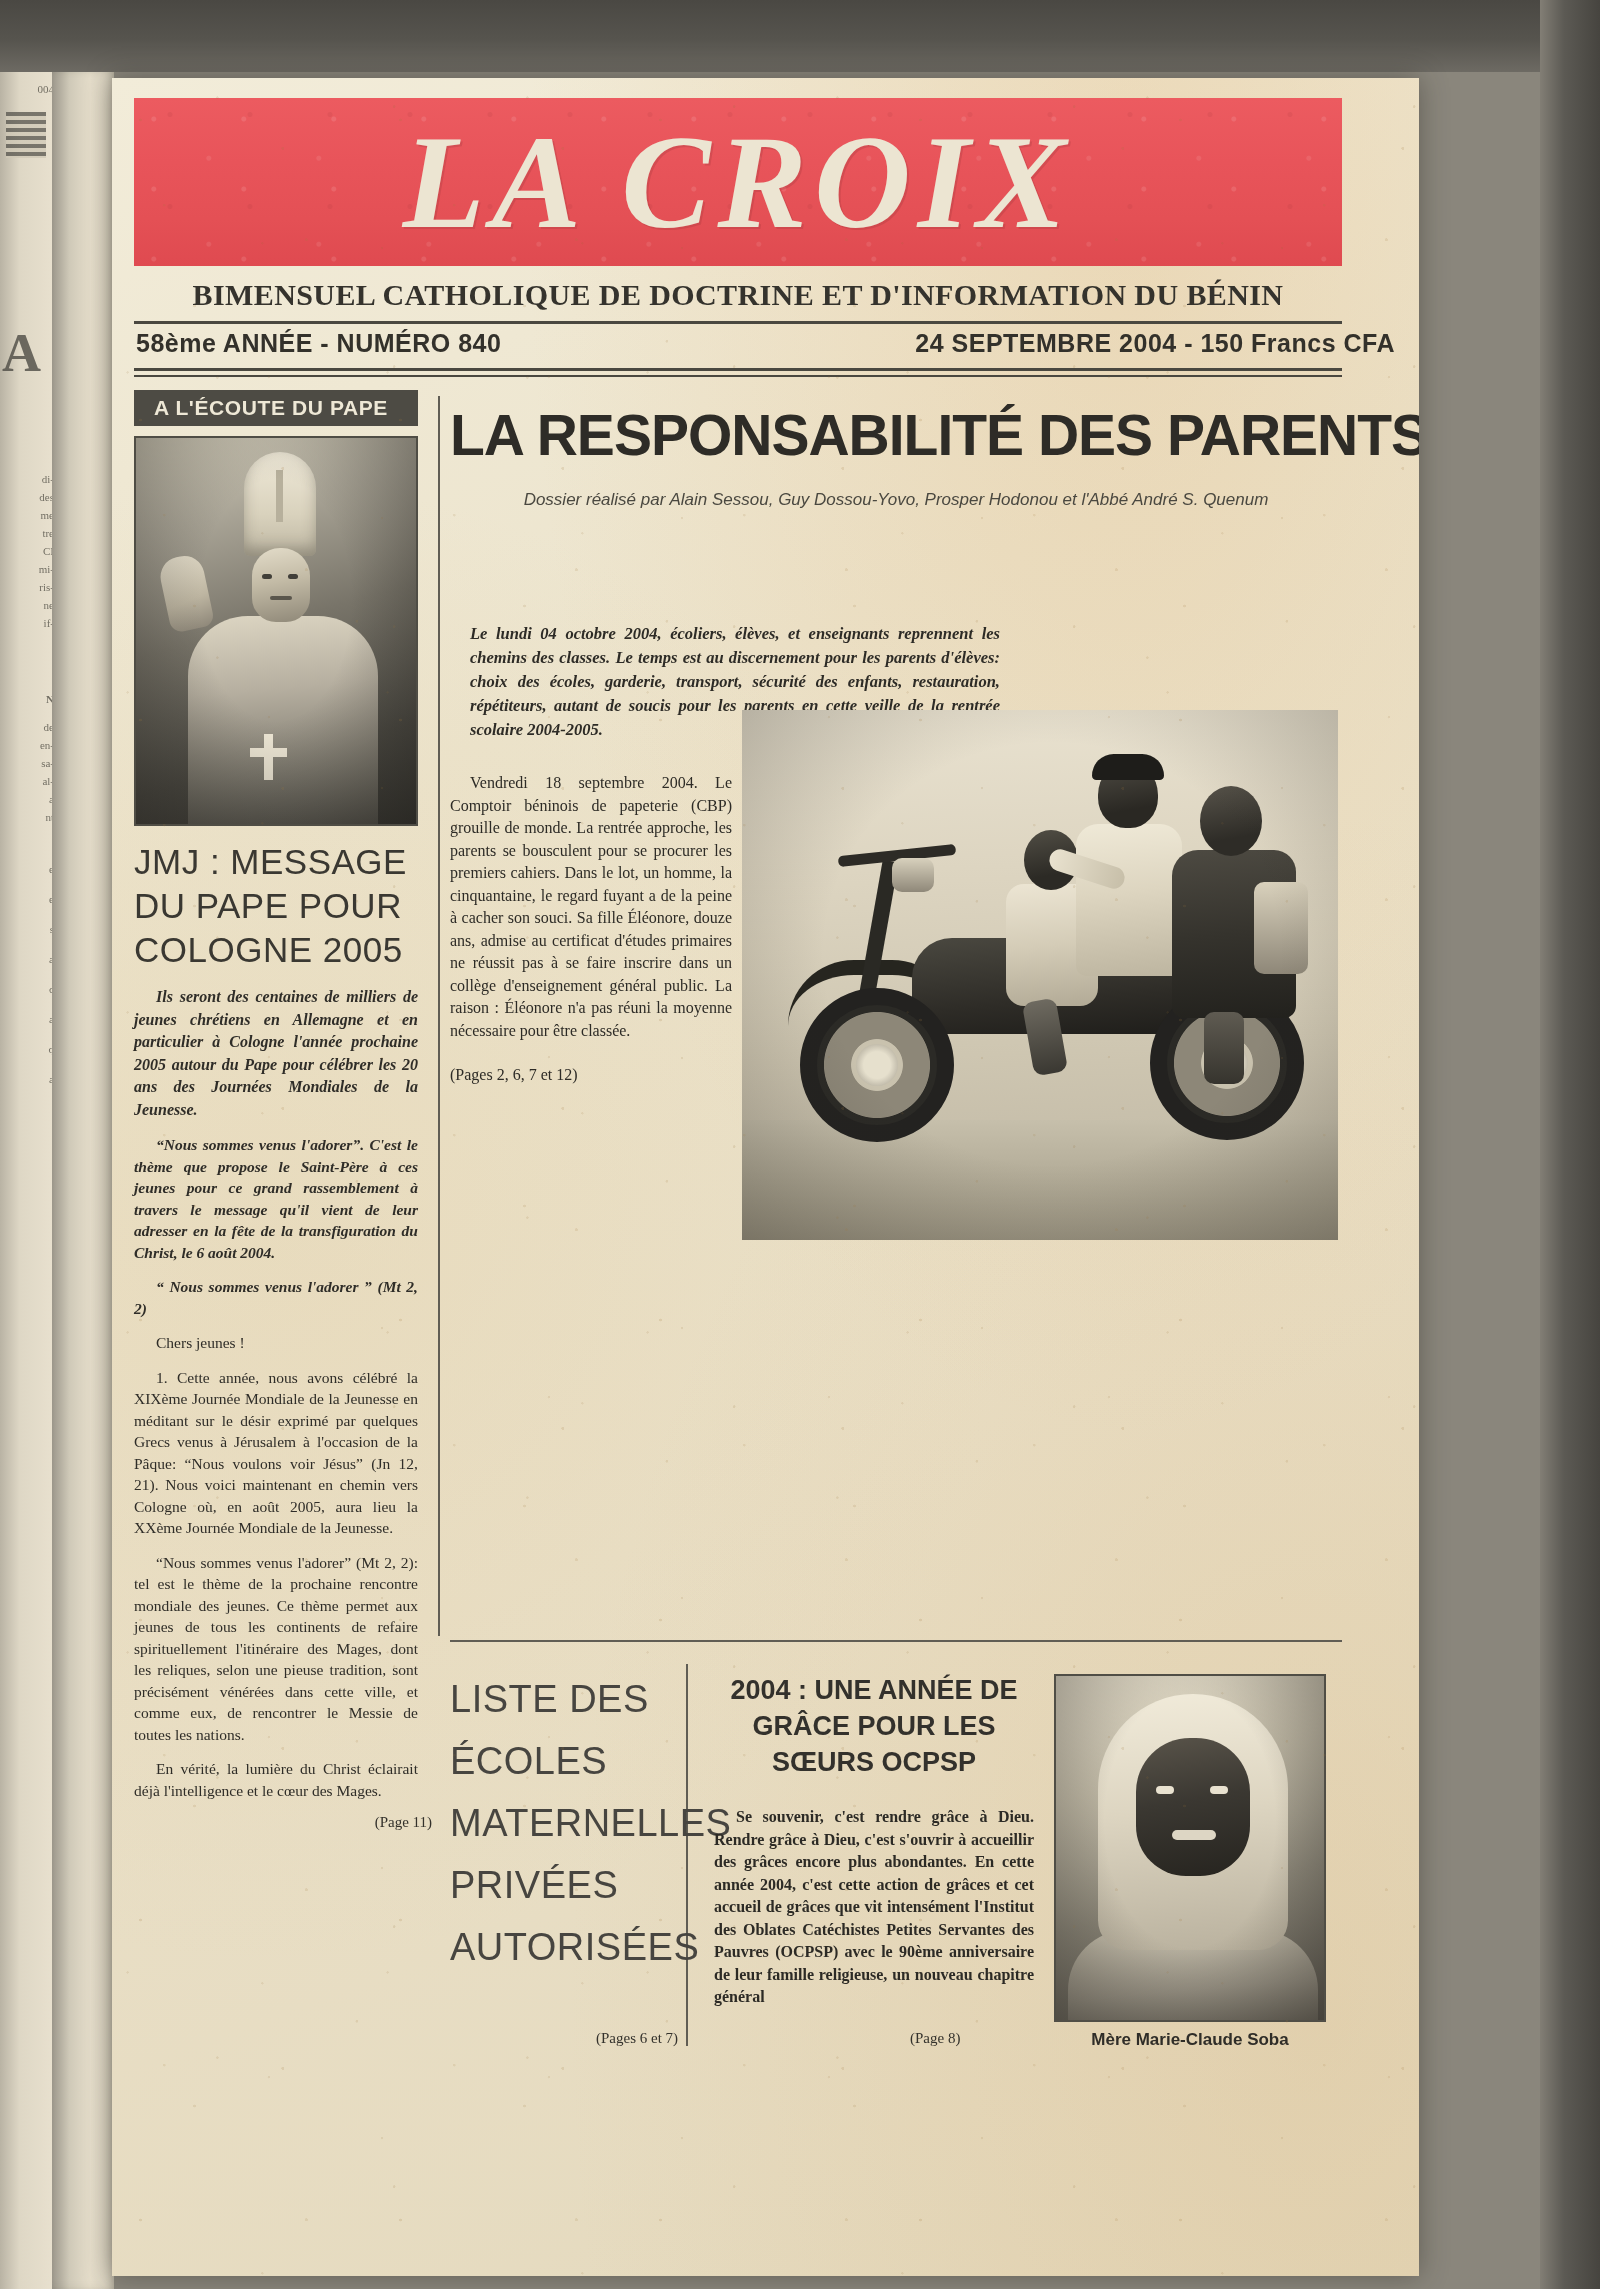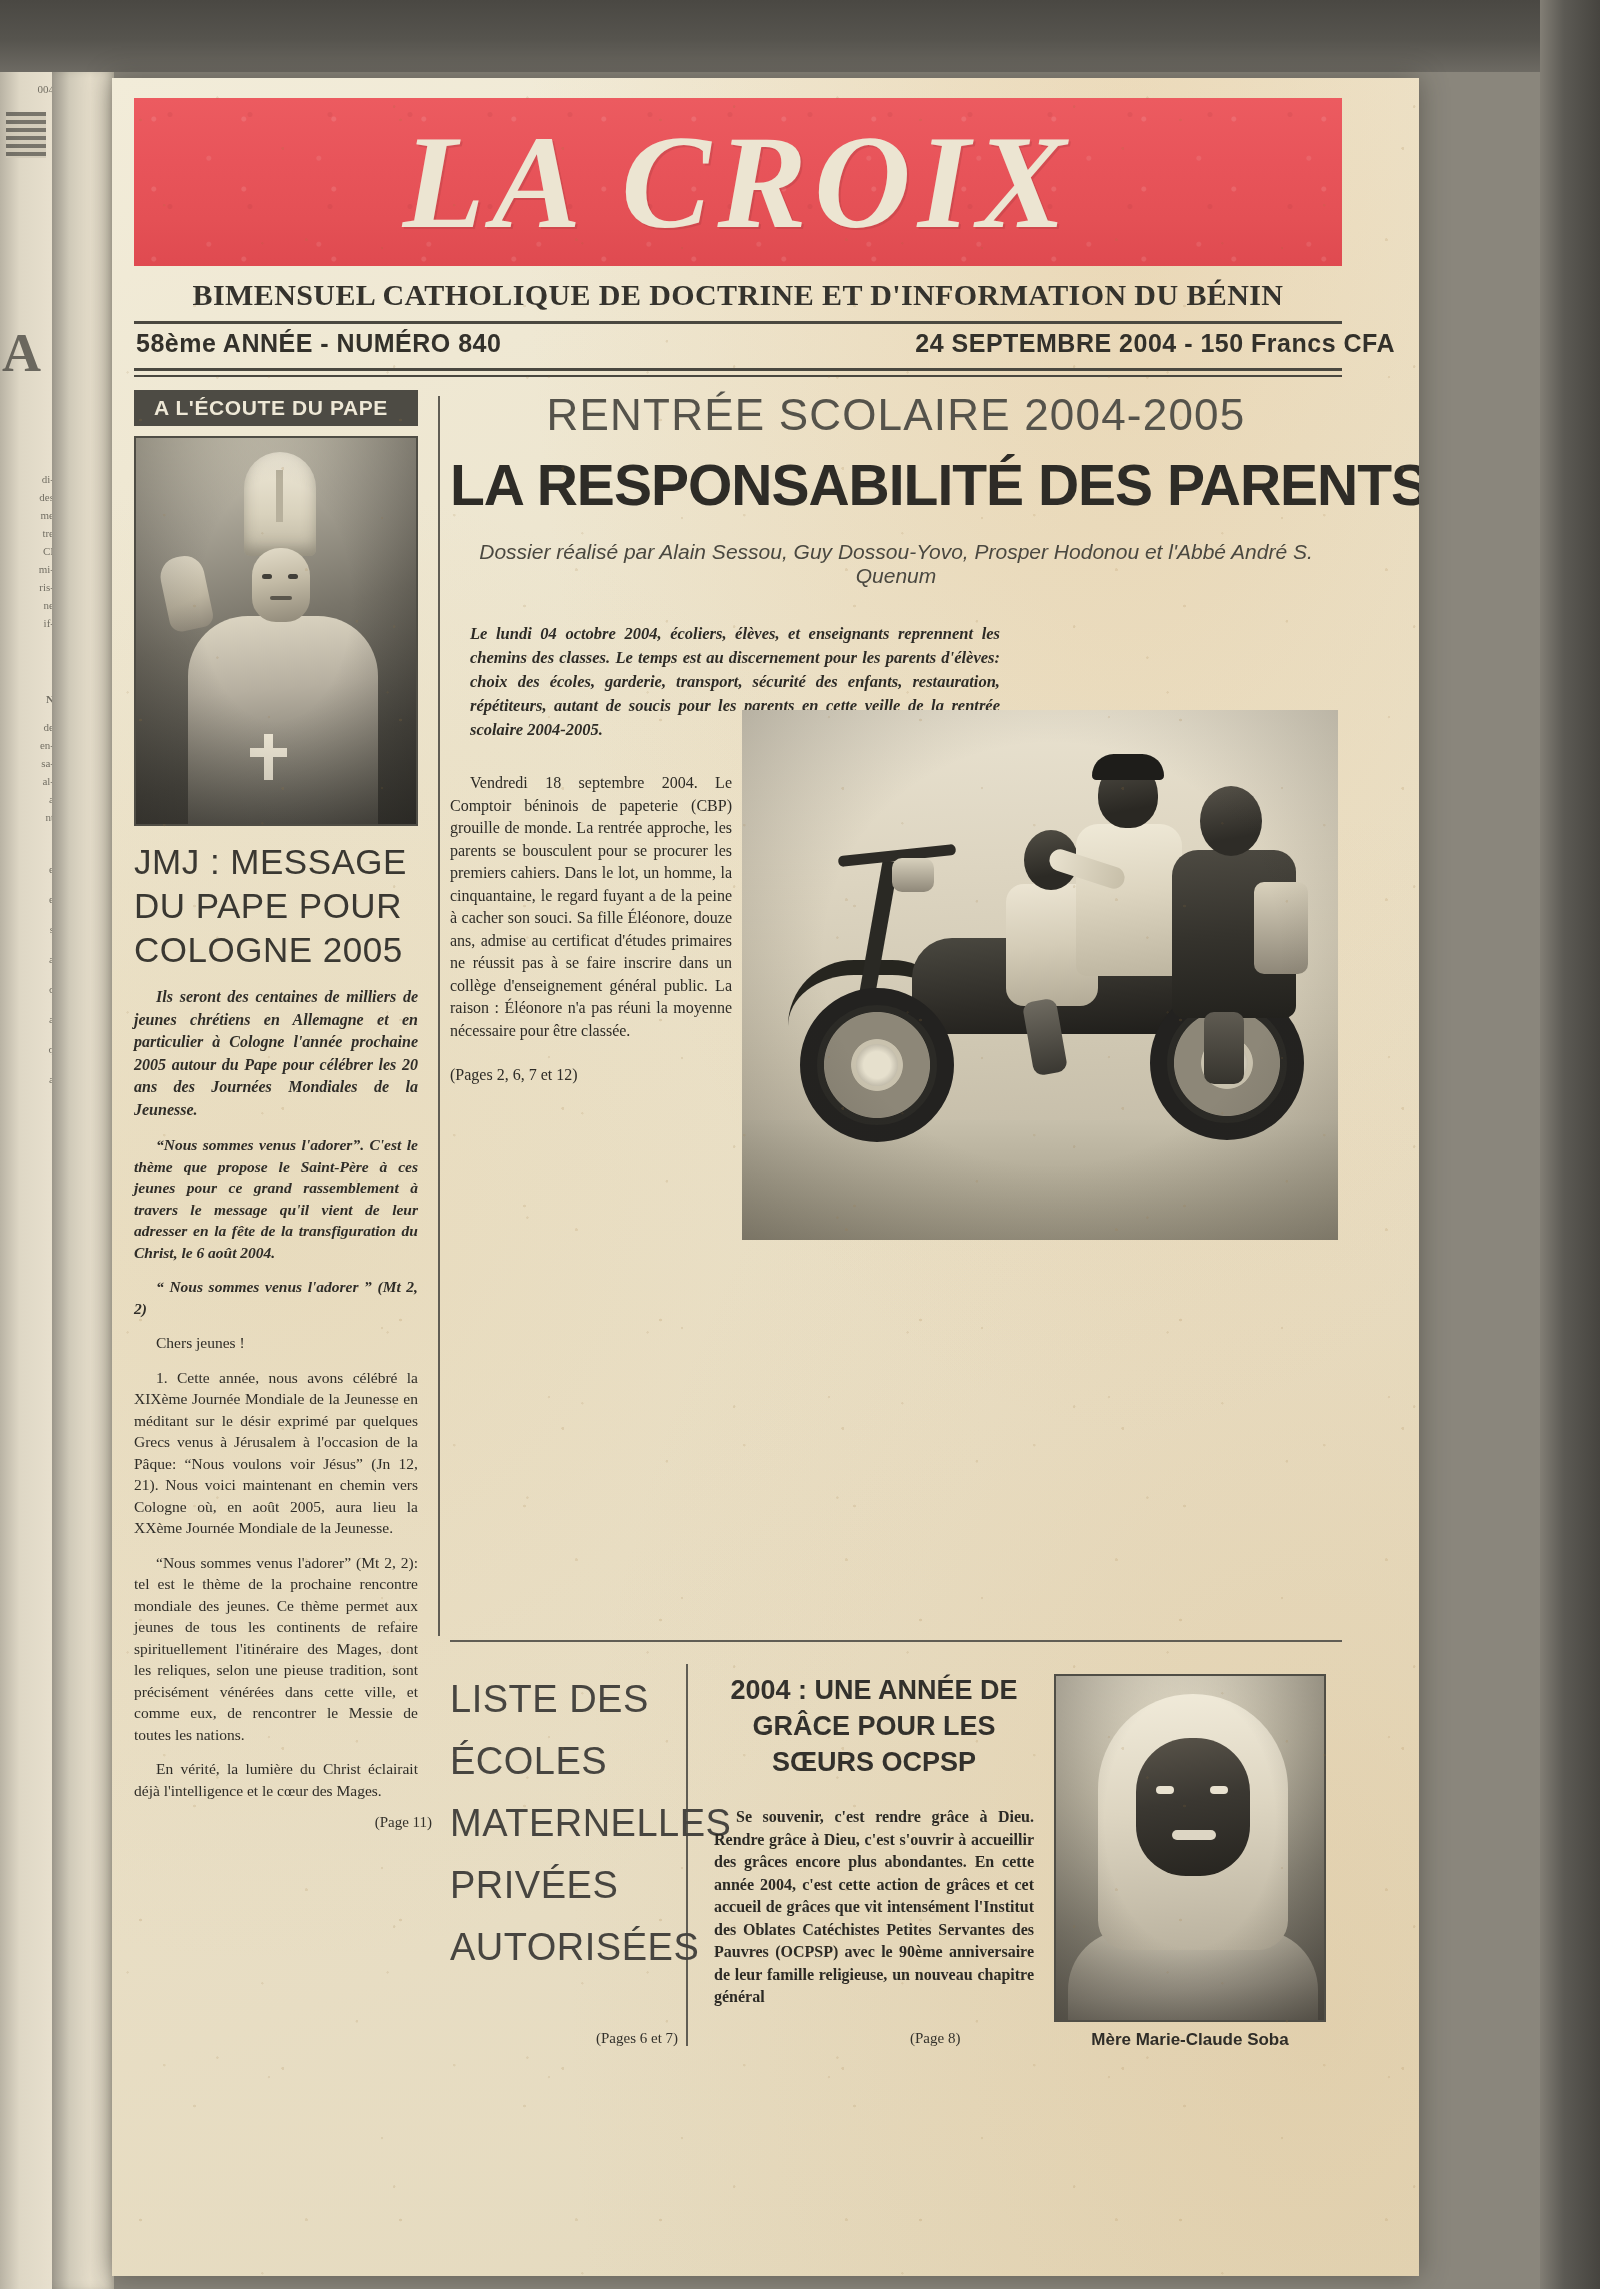--- a/index.html
+++ b/index.html
@@ -239,21 +239,21 @@
   }
   .mainhead {
     margin-top: 12px;
     font-family: "Liberation Sans", sans-serif; font-weight: bold;
     font-size: 57px; letter-spacing: -1px; color: #2e2c27;
     text-align: center; white-space: nowrap;
   }
   .byline {
     margin-top: 22px;
     font-family: "Liberation Sans", sans-serif; font-style: italic;
-    font-size: 21px; color: #4a4840; text-align: center;
+    font-size: 17px; color: #4a4840; text-align: center;
   }
 
   .chapo {
     position: absolute; left: 20px; top: 232px; width: 530px;
     font-family: "Liberation Serif", serif; font-style: italic; font-weight: bold;
     font-size: 16.5px; line-height: 24px; color: #2d2b26; text-align: justify;
   }
   .lede {
     position: absolute; left: 0px; top: 382px; width: 282px;
     font-family: "Liberation Serif", serif;
@@ -467,21 +467,20 @@
         <p>1. Cette année, nous avons célébré la XIXème Journée Mondiale de la Jeunesse en méditant sur le désir exprimé par quelques Grecs venus à Jérusalem à l'occasion de la Pâque: “Nous voulons voir Jésus” (Jn 12, 21). Nous voici maintenant en chemin vers Cologne où, en août 2005, aura lieu la XXème Journée Mondiale de la Jeunesse.</p>
         <p>“Nous sommes venus l'adorer” (Mt 2, 2): tel est  le thème de la prochaine rencontre mondiale des jeunes. Ce thème permet aux jeunes de tous les continents de refaire spirituellement l'itinéraire des Mages, dont les reliques, selon une pieuse tradition, sont précisément vénérées dans cette ville, et comme eux, de rencontrer le Messie de toutes les nations.</p>
         <p>En vérité, la lumière du Christ éclairait déjà l'intelligence et le cœur des Mages.</p>
       </div>
 
       <div class="page-ref">(Page 11)</div>
     </div>
 
     <div class="main">
 
-      <div class="kicker">RENTRÉE SCOLAIRE 2004-2005</div>
       <div class="mainhead">LA RESPONSABILITÉ DES PARENTS D'ÉLÈVES</div>
       <div class="byline">Dossier réalisé par Alain Sessou, Guy Dossou-Yovo, Prosper Hodonou et l'Abbé André S. Quenum</div>
 
       <div class="chapo">Le lundi 04 octobre 2004, écoliers, élèves, et enseignants reprennent les chemins des classes. Le temps est au discernement pour les parents d'élèves: choix des écoles, garderie, transport, sécurité des enfants, restauration, répétiteurs, autant de soucis pour les parents en cette veille de la rentrée scolaire 2004-2005.</div>
 
       <div class="lede">
         <p>Vendredi 18 septembre 2004. Le Comptoir béninois de papeterie (CBP) grouille de monde. La rentrée approche, les parents se bousculent pour se procurer les premiers cahiers. Dans le lot, un homme, la cinquantaine, le regard fuyant a de la peine à cacher son souci. Sa fille Éléonore, douze ans, admise au certificat d'études primaires ne réussit pas  à se faire inscrire dans un collège d'enseignement général public. La raison : Éléonore n'a pas réuni la moyenne nécessaire pour être classée.</p>
         <div class="ref">(Pages 2, 6, 7 et 12)</div>
       </div>
 

